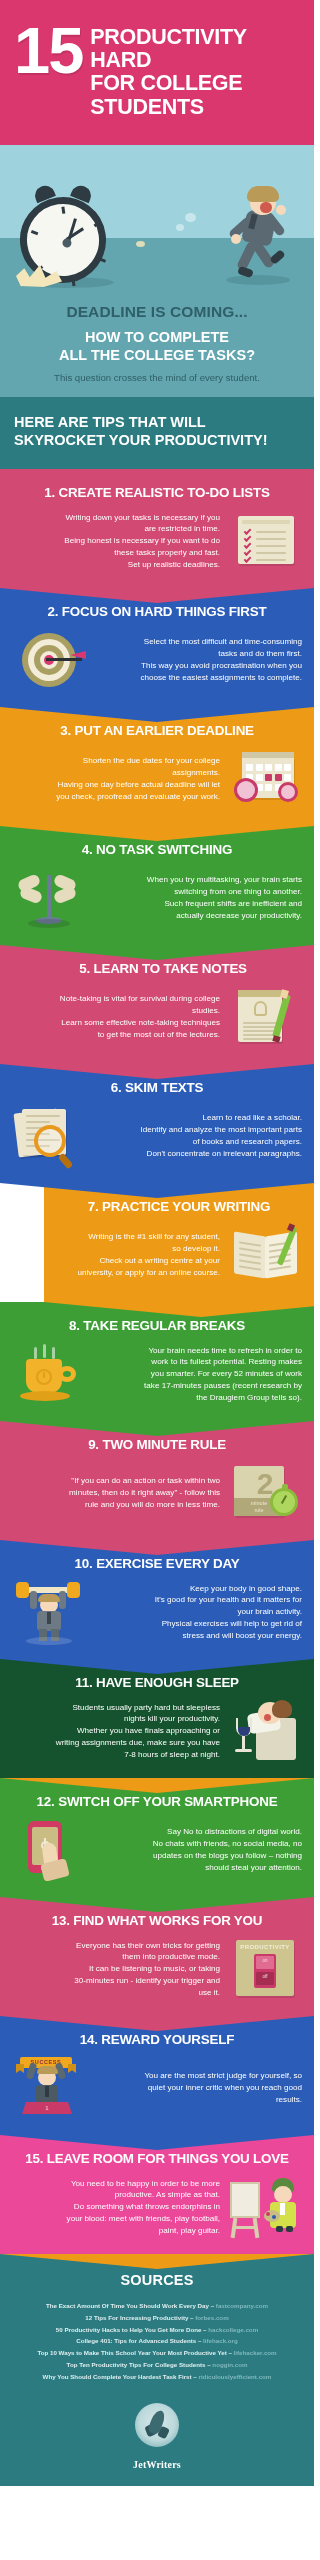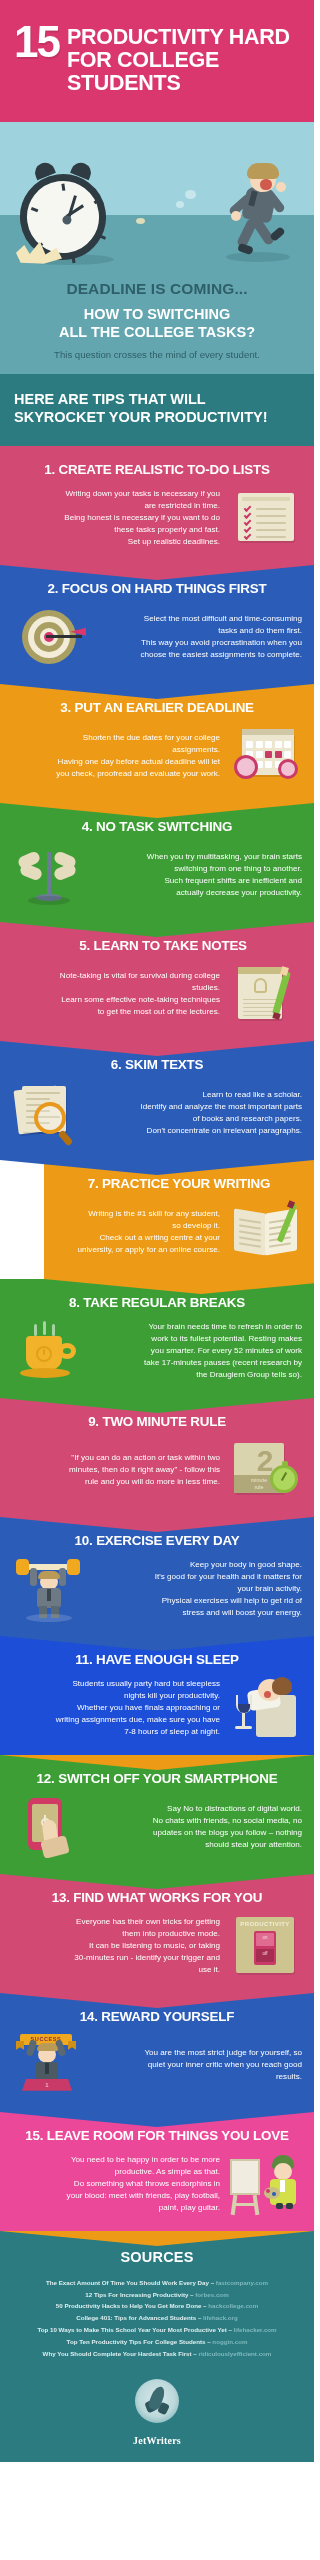--- a/index.html
+++ b/index.html
@@ -16,21 +16,21 @@
 
   
   .hero-top { background: #d9376e; position: relative; padding: 22px 14px 26px 14px; }
   .hero-top::after{
     content:""; position:absolute; left:0; bottom:-18px; width:0;height:0;
     border-left:157px solid transparent; border-right:157px solid transparent;
     border-top:18px solid #d9376e;
   }
   .hero-row { display: flex; align-items: flex-start; gap: 8px; }
   .big-num {
-    font-size: 44px; line-height: .82; font-weight: 700; color: #fff;
+    font-size: 65px; line-height: .82; font-weight: 700; color: #fff;
     letter-spacing: -2px; flex: 0 0 auto; padding-top: 2px;
     text-shadow: 1px 2px 0 rgba(0,0,0,.10);
   }
   .hero-title {
     color: #fff; font-weight: 700; font-size: 21.5px; line-height: 1.08;
     letter-spacing: -.3px; padding-top: 4px;
   }
 
   .hero-scene {
     position: relative; height: 150px; overflow: hidden;
@@ -192,21 +192,21 @@
           <div class="r-shoe b"></div>
       </div>
       <div class="r-puff" style="left:185px;top:68px;width:11px;height:9px;"></div>
       <div class="r-puff" style="left:176px;top:79px;width:8px;height:7px;"></div>
       <div class="r-puff" style="left:136px;top:96px;width:9px;height:6px;background:#f3e6bb;"></div>
     </div>
 
     <div class="hero-cap">
       <div class="dl-line">DEADLINE IS COMING...</div>
       <div class="how-line">
-        <div>HOW TO SWITCHING</div>
+        <div>HOW TO COMPLETE</div>
         <div>ALL THE COLLEGE TASKS?</div>
       </div>
       <div class="q-line">This question crosses the mind of every student.</div>
     </div>
 
     <div class="tips-band">
       <div class="tips-txt">
         <div>HERE ARE TIPS THAT WILL</div>
         <div>SKYROCKET YOUR PRODUCTIVITY!</div>
       </div>
@@ -428,21 +428,21 @@
            <div style="position:absolute;left:28px;top:16px;width:18px;height:16px;border-radius:50%;background:#f6d9ba;"></div>
            <div style="position:absolute;left:26px;top:13px;width:22px;height:8px;border-radius:9px 9px 2px 2px;background:#b99a56;"></div>
            <div style="position:absolute;left:25px;top:30px;width:24px;height:20px;background:#6d7a86;border-radius:4px;"></div>
            <div style="position:absolute;left:35px;top:31px;width:4px;height:12px;background:#39464d;"></div>
            <div style="position:absolute;left:27px;top:48px;width:8px;height:12px;background:#5b6a72;"></div>
            <div style="position:absolute;left:39px;top:48px;width:8px;height:12px;background:#5b6a72;"></div>
            <div style="position:absolute;left:14px;top:56px;width:46px;height:8px;border-radius:50%;background:rgba(255,255,255,.16);"></div>
           </div>
         </div>
       </section>
-      <section class="tip notch-wrap" style="--bg: #ed9b16; background: #1d4ed8;">
+      <section class="tip notch-wrap" style="--bg: #ed9b16; background: #14532d;">
         <h2>11. HAVE ENOUGH SLEEP</h2>
         <div class="body img-right">
           <p>Students usually party hard but sleepless
 nights kill your productivity.
 Whether you have finals approaching or
 writing assignments due, make sure you have
 7-8 hours of sleep at night.</p>
           <div class="art">
             <div style="position:absolute;left:28px;top:18px;width:40px;height:42px;background:#ddd9c3;border-radius:3px;"></div>
            <div style="position:absolute;left:20px;top:12px;width:32px;height:20px;background:#f4f3ea;border-radius:5px;transform:rotate(-8deg);"></div>

